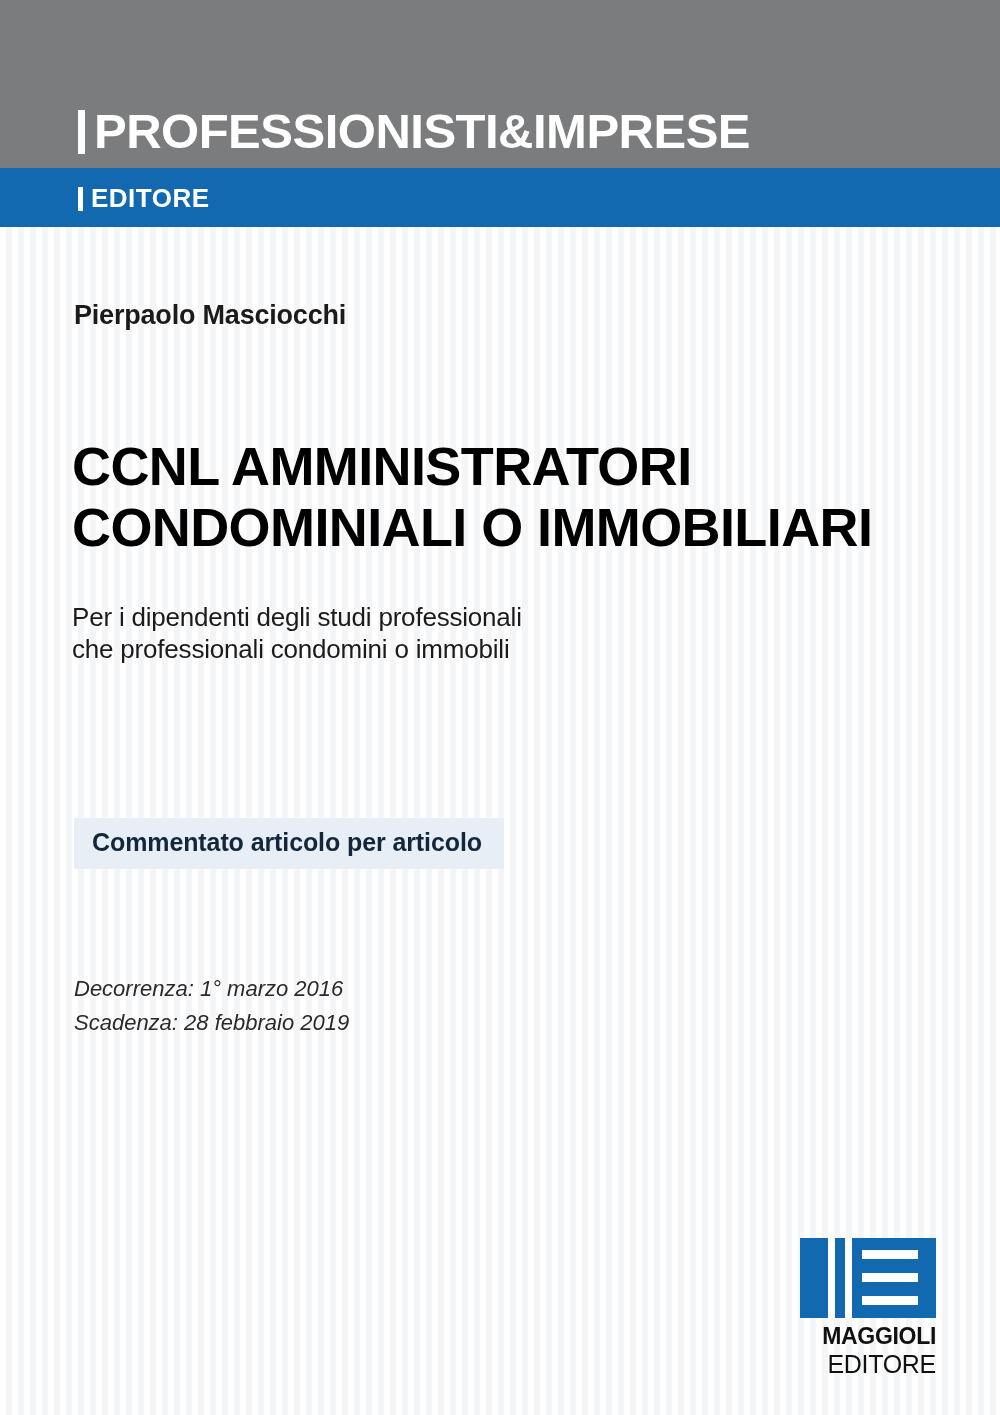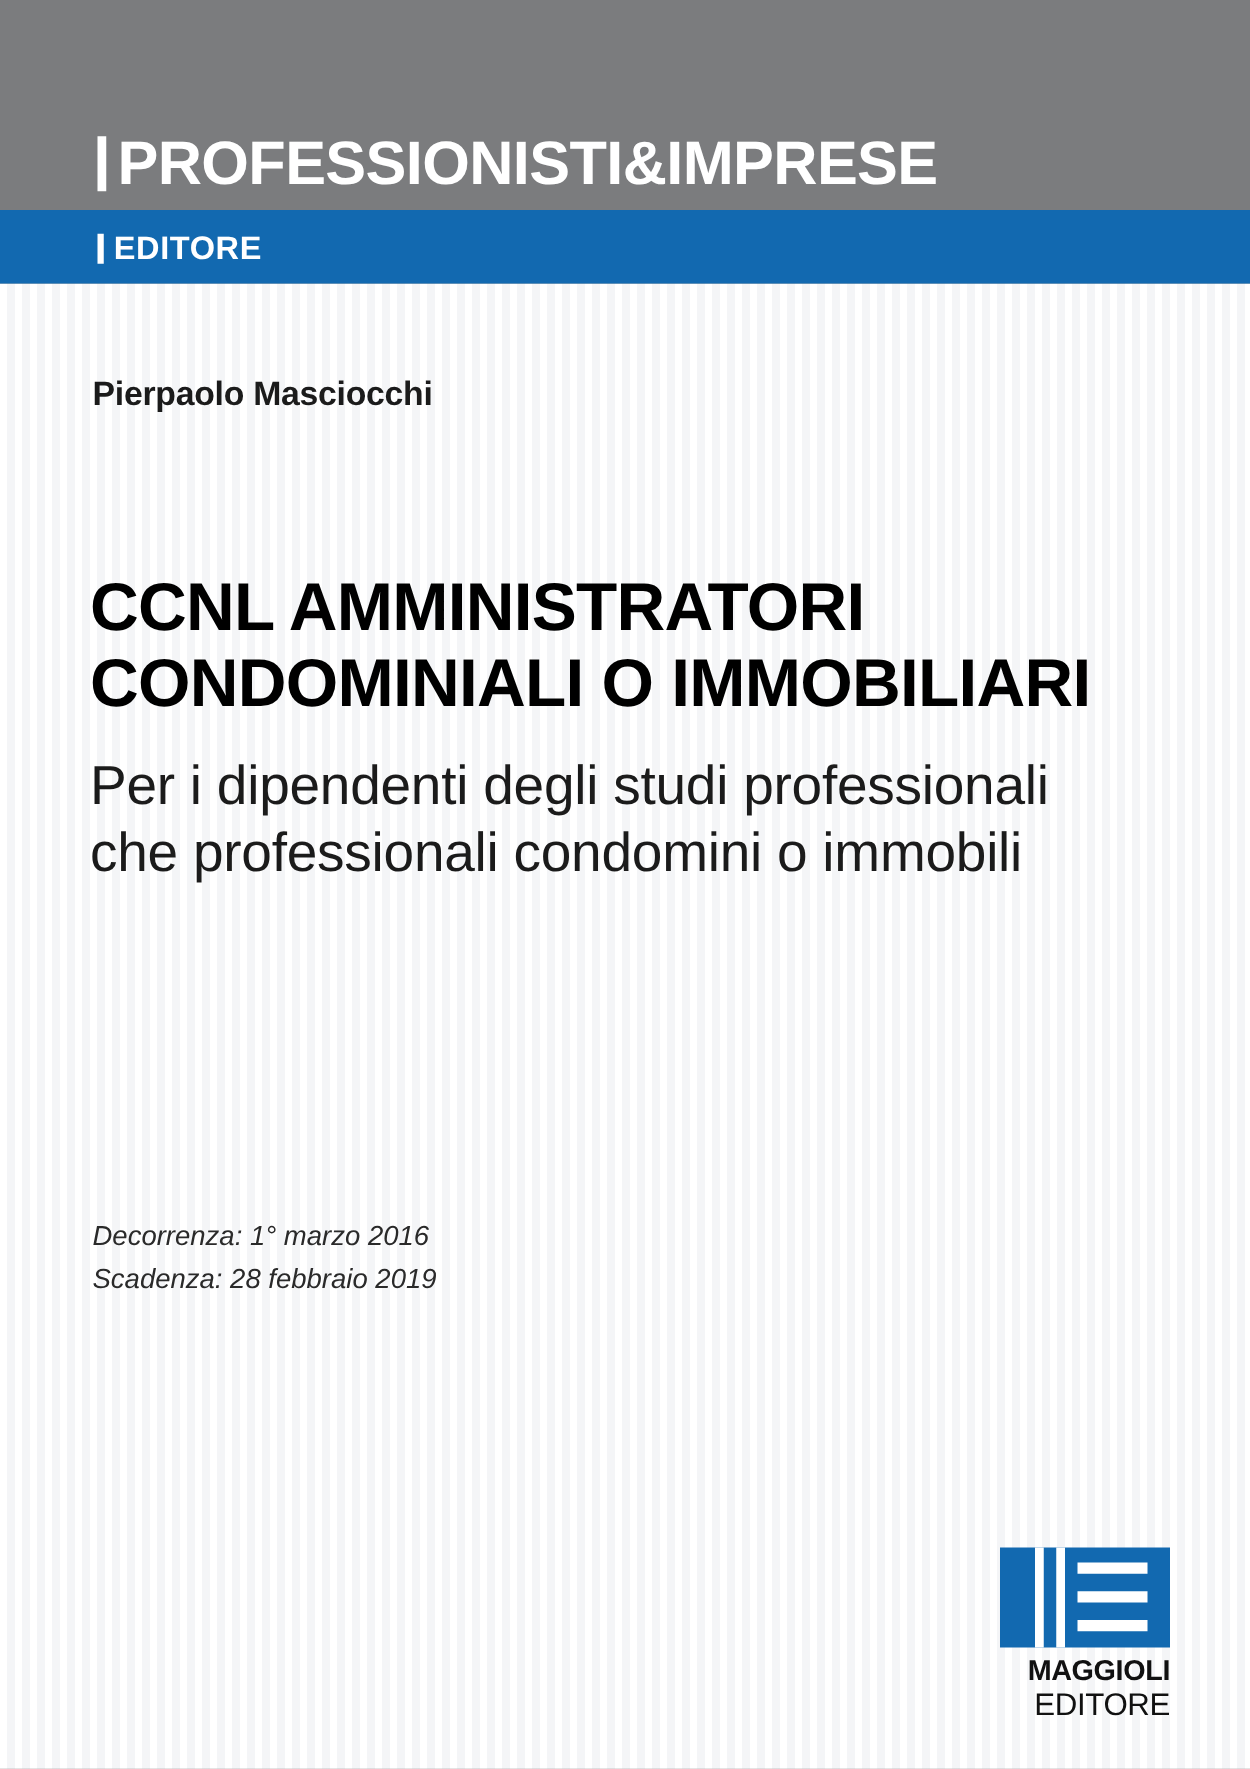--- a/index.html
+++ b/index.html
@@ -108,33 +108,32 @@
   .main-title {
     position: absolute;
     left: 72px;
     top: 436px;
     width: 860px;
     font-size: 54px;
     line-height: 1.13;
     font-weight: bold;
     color: #000000;
     letter-spacing: -0.6px;
-    margin-top: 20px;
   }
   .main-title .line {
     display: block;
     white-space: nowrap;
   }
 
   .subtitle {
     position: absolute;
     left: 72px;
     top: 602px;
     width: 880px;
-    font-size: 44px;
+    font-size: 26px;
     line-height: 1.22;
     font-weight: normal;
     color: #1b1b1b;
     letter-spacing: -0.2px;
   }
   .subtitle .line { display: block; white-space: nowrap; }
 
   .badge {
     position: absolute;
     left: 74px;
@@ -223,20 +222,21 @@
   <div class="main-title">
     <span class="line">CCNL AMMINISTRATORI</span>
     <span class="line">CONDOMINIALI O IMMOBILIARI</span>
   </div>
 
   <div class="subtitle">
     <span class="line">Per i dipendenti degli studi professionali</span>
     <span class="line">che professionali condomini o immobili</span>
   </div>
 
+  <div class="badge">Commentato articolo per articolo</div>
 
   <div class="dates">
     <span class="line">Decorrenza: 1° marzo 2016</span>
     <span class="line">Scadenza: 28 febbraio 2019</span>
   </div>
 
   <div class="publisher">
     <div class="logo-mark">
       <span class="bar v1"></span>
       <span class="bar v2"></span>

